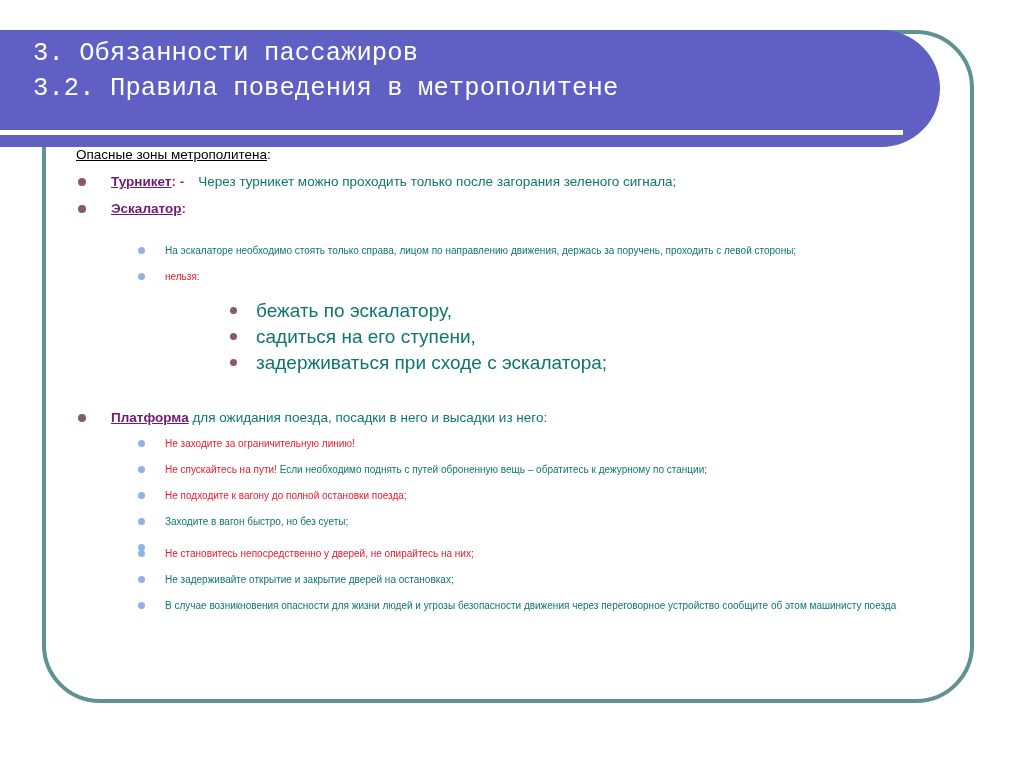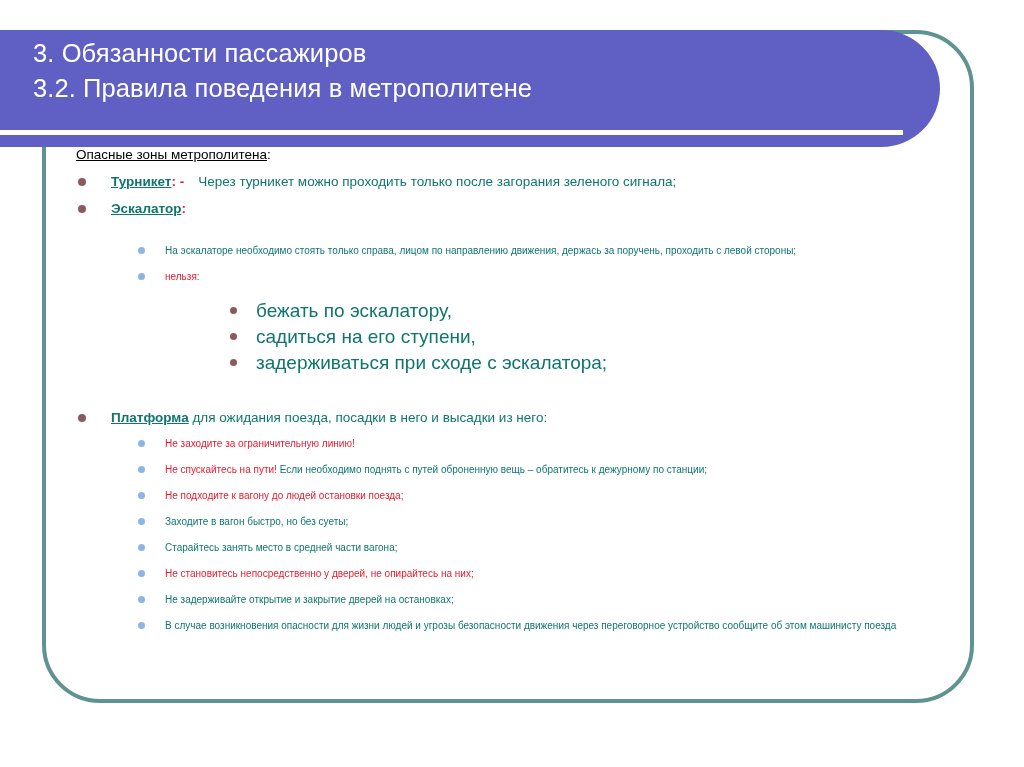--- a/index.html
+++ b/index.html
@@ -55,21 +55,21 @@
     left: 33px;
     top: 36px;
     width: 860px;
     z-index: 5;
     color: #ffffff;
     font-size: 25.5px;
     line-height: 35px;
     font-weight: normal;
     letter-spacing: 0.1px;
   }
-  #title-text .tline { display: block; white-space: nowrap; }
+  #title-text .tline { display: block; white-space: nowrap; font-family: Liberation Mono, monospace; }
 
   
   #content {
     position: absolute;
     left: 0;
     top: 145px;
     width: 1024px;
     z-index: 6;
     color: #000000;
   }
@@ -140,21 +140,21 @@
     left: 2px; top: 6px;
   }
 
   .sp-12 { height: 12px; }
   .sp-16 { height: 16px; }
   .sp-8  { height: 8px;  }
 
   
   .r  { color: #e8192c; }
   .rb { color: #e8192c; font-weight: bold; }
-  .rbu{ color: #0f766e; font-weight: bold; text-decoration: underline; }
+  .rbu{ color: #701a75; font-weight: bold; text-decoration: underline; }
   .k  { color: #0f766e; }
   .kb { color: #000000; font-weight: normal; }
   .gap { display: inline-block; width: 14px; }
 </style>
 </head>
 <body>
 
 <div id="slide-frame"></div>
 
 <div id="title-banner"></div>
@@ -222,29 +222,28 @@
   </div>
 
   <div class="row lvl2">
     <span class="bullet"></span>
     <span class="r">Не спускайтесь на пути!</span><span class="k"> Если необходимо поднять с путей оброненную вещь – обратитесь к дежурному по станции;</span>
   </div>
 
 
   <div class="row lvl2">
     <span class="bullet"></span>
-    <span class="r">Не подходите к вагону до людей остановки поезда;</span>
+    <span class="r">Не подходите к вагону до полной остановки поезда;</span>
   </div>
   <div class="row lvl2">
     <span class="bullet"></span>
     <span class="k">Заходите в вагон быстро, но без суеты;</span>
   </div>
   <div class="row lvl2">
     <span class="bullet"></span>
-    <span class="k">Старайтесь занять место в средней части вагона;</span>
   </div>
   <div class="row lvl2">
     <span class="bullet"></span>
     <span class="r">Не становитесь непосредственно у дверей, не опирайтесь на них;</span>
   </div>
   <div class="row lvl2">
     <span class="bullet"></span>
     <span class="k">Не задерживайте открытие и закрытие дверей на остановках;</span>
   </div>
   <div class="row lvl2">

